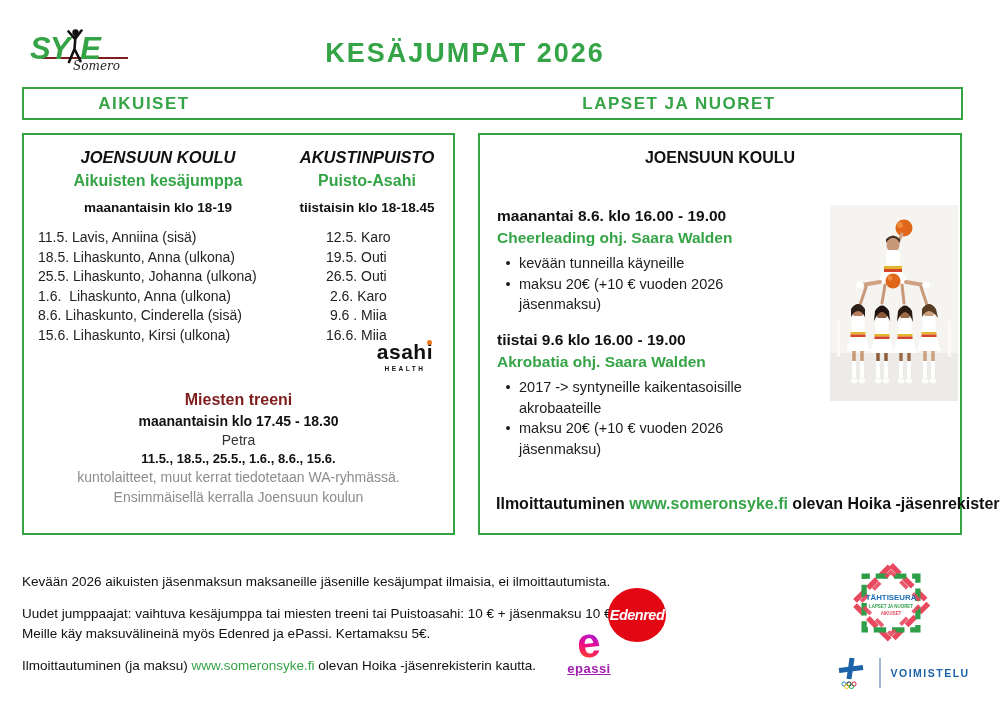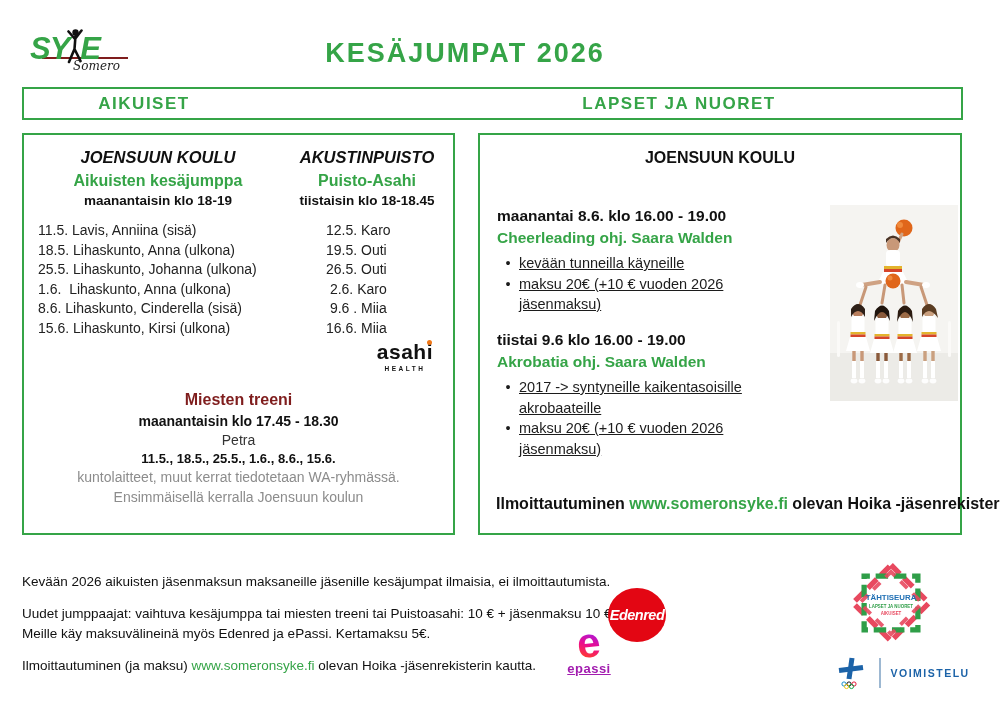--- a/index.html
+++ b/index.html
@@ -25,21 +25,21 @@
   
   .panel { position:absolute; top:133px; height:402px; border:2px solid #35a447; background:#fff; }
   .panel-adults { left:22px;  width:433px; }
   .panel-kids   { left:478px; width:484px; }
 
   
   .colA { position:absolute; left:14px; top:13px; width:240px; text-align:center; }
   .colB { position:absolute; left:256px; top:13px; width:174px; text-align:center; }
   .venue { font-size:16.5px; font-weight:800; font-style:italic; color:#111; }
   .program { font-size:16px; font-weight:800; color:#35a447; margin-top:5px; }
-  .sched { font-size:13.5px; font-weight:800; color:#111; margin-top:3px; }
+  .sched { font-size:13.5px; font-weight:800; color:#111; margin-top:10px; }
   .session-list { margin-top:13px; text-align:left; font-size:14px; line-height:19.6px; color:#222; }
   .session-list .row { white-space:pre; }
   .colB .session-list { padding-left:46px; }
 
   .asahi-logo { position:absolute; right:20px; top:206px; text-align:center; }
   .asahi-word { position:relative; font-weight:800; font-size:21px; color:#111; letter-spacing:0.5px; line-height:1; display:inline-block; }
   .asahi-word::after { content:""; position:absolute; width:5px; height:5px; border-radius:50%; background:#f07818; top:-1px; right:1.5px; }
   .asahi-sub { font-size:6.5px; font-weight:800; letter-spacing:2.5px; color:#111; margin-top:2px; }
 
   .miesten { position:absolute; left:0; right:0; top:256px; text-align:center; }
@@ -51,21 +51,21 @@
 
   
   .kids-venue { position:absolute; left:0; right:0; top:14px; text-align:center; font-size:16px; font-weight:800; color:#111; }
   .kblock { position:absolute; left:17px; width:335px; }
   .kb1 { top:72px; } .kb2 { top:196px; }
   .ktime { font-size:15.5px; font-weight:800; color:#111; }
   .kprog { font-size:15.5px; font-weight:800; color:#35a447; margin-top:4px; }
   .kbullets { margin-top:6px; }
   .kbullet { display:flex; width:285px; font-size:14.5px; line-height:20.5px; color:#1c1c1c; }
   .kbullet .dot { flex:0 0 22px; text-align:center; }
-  .kbullet .btxt { flex:1;text-decoration:underline; }
+  .kbullet .btxt { flex:1; }
   .kreg { position:absolute; left:16px; top:360px; font-size:16px; font-weight:700; color:#111; white-space:nowrap; }
   .link-green { color:#35a447; text-decoration:none; cursor:pointer; }
 
   .kphoto { position:absolute; left:350px; top:70px; width:128px; height:196px; }
 
   
   .footer-text { position:absolute; left:22px; top:572px; font-size:13.5px; font-weight:400; color:#111; }
   .footer-text p { white-space:nowrap; line-height:20.5px; }
   .ft-gap { margin-top:11px; }
 

